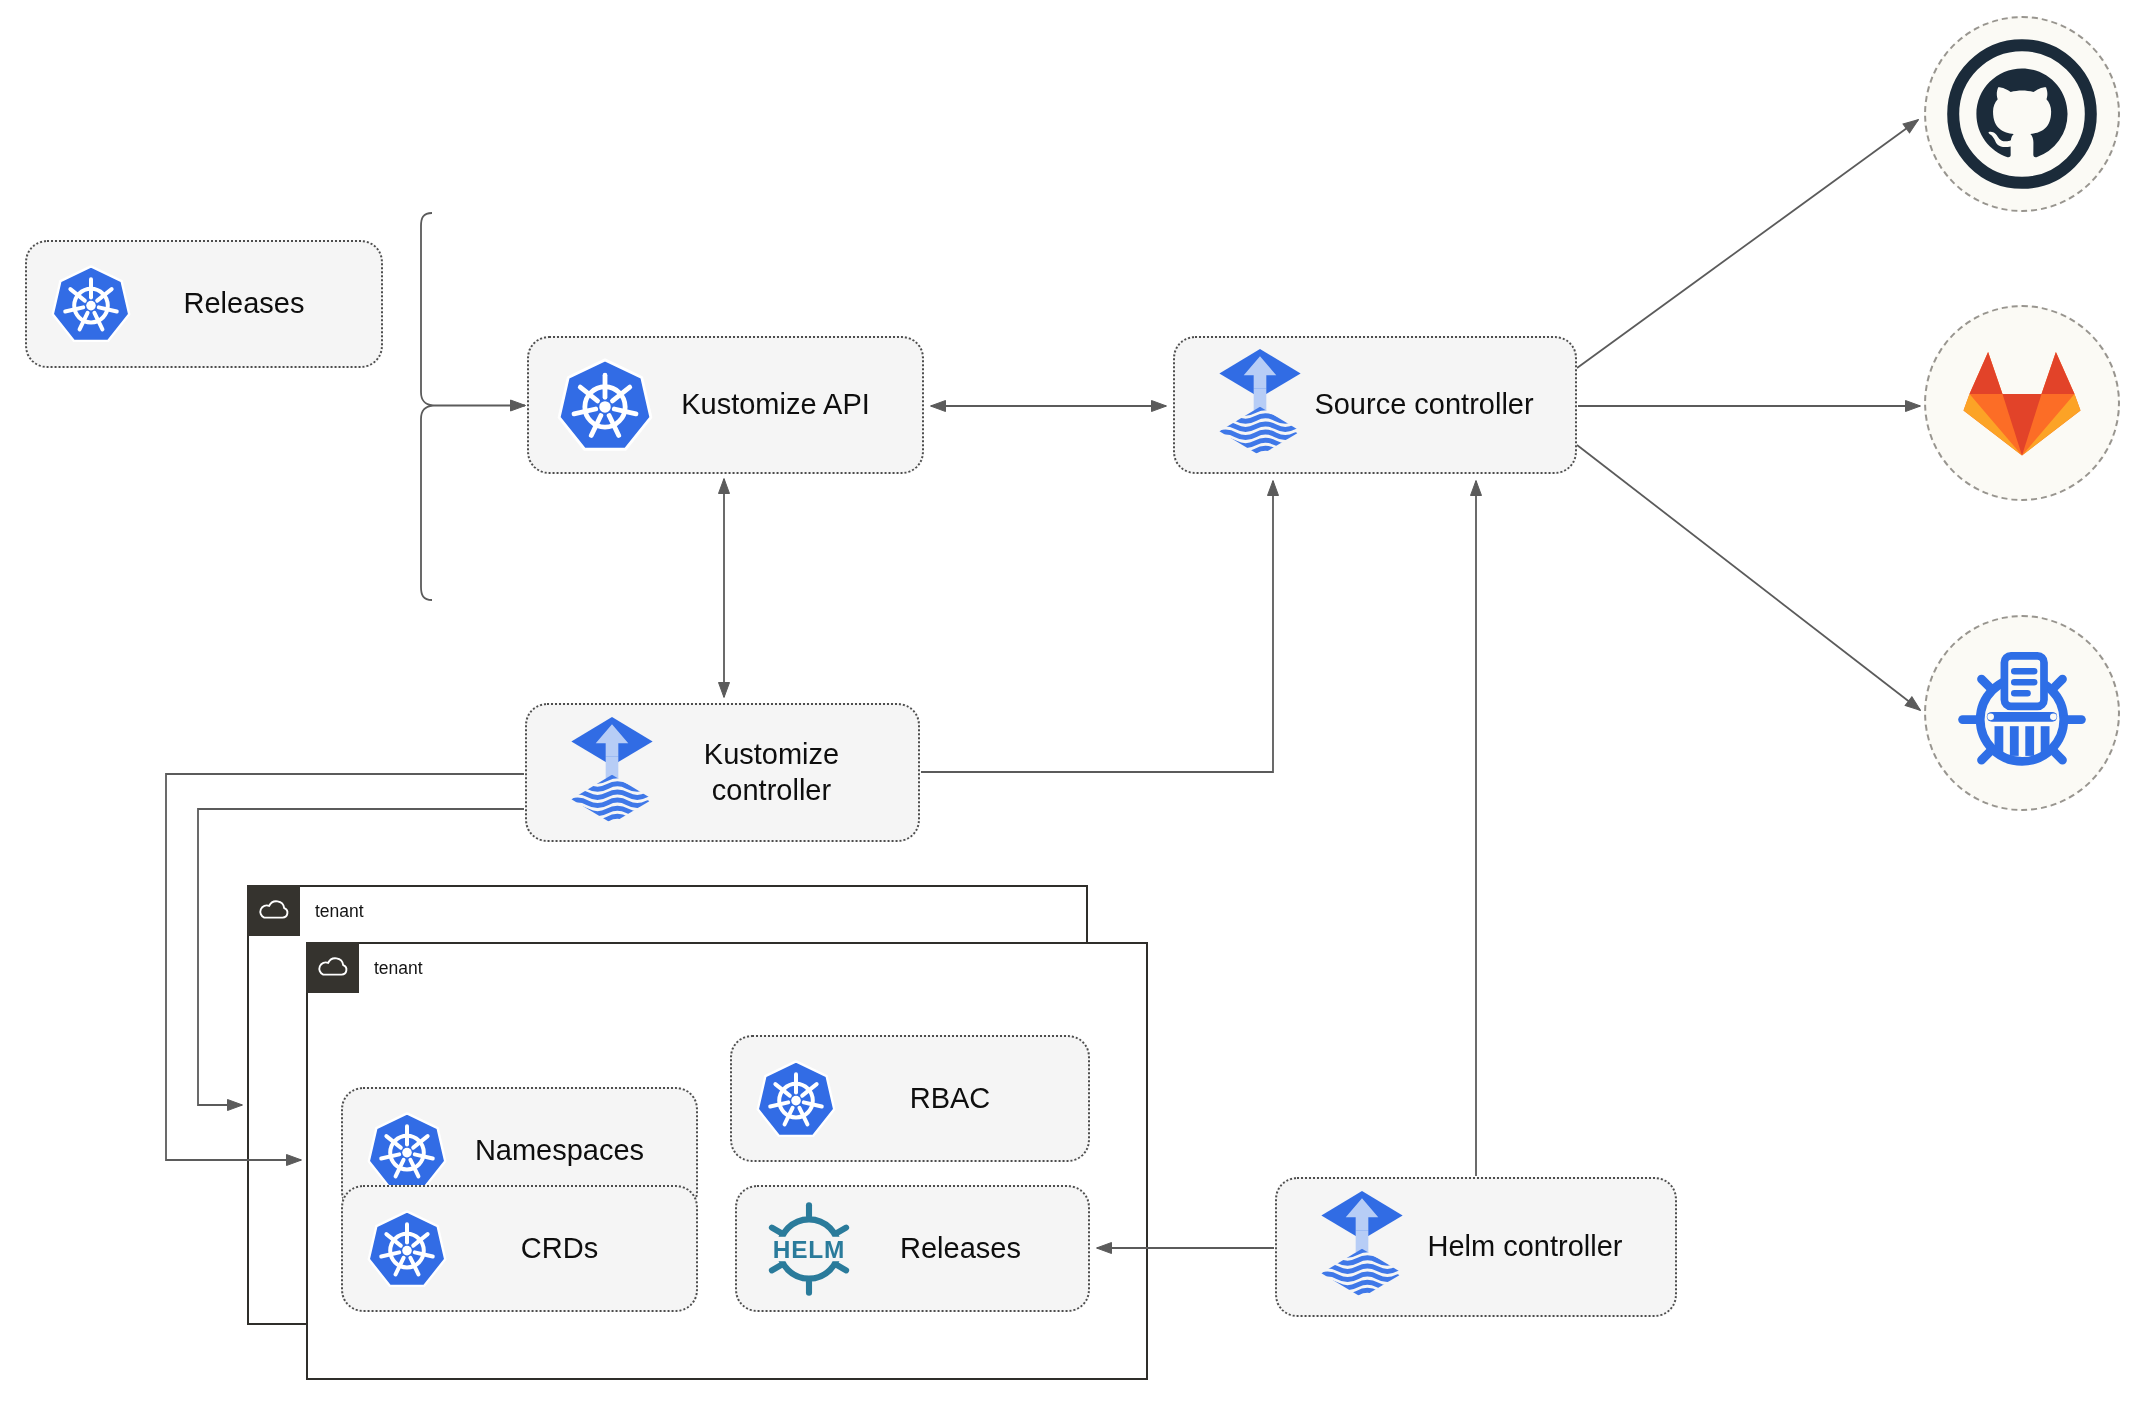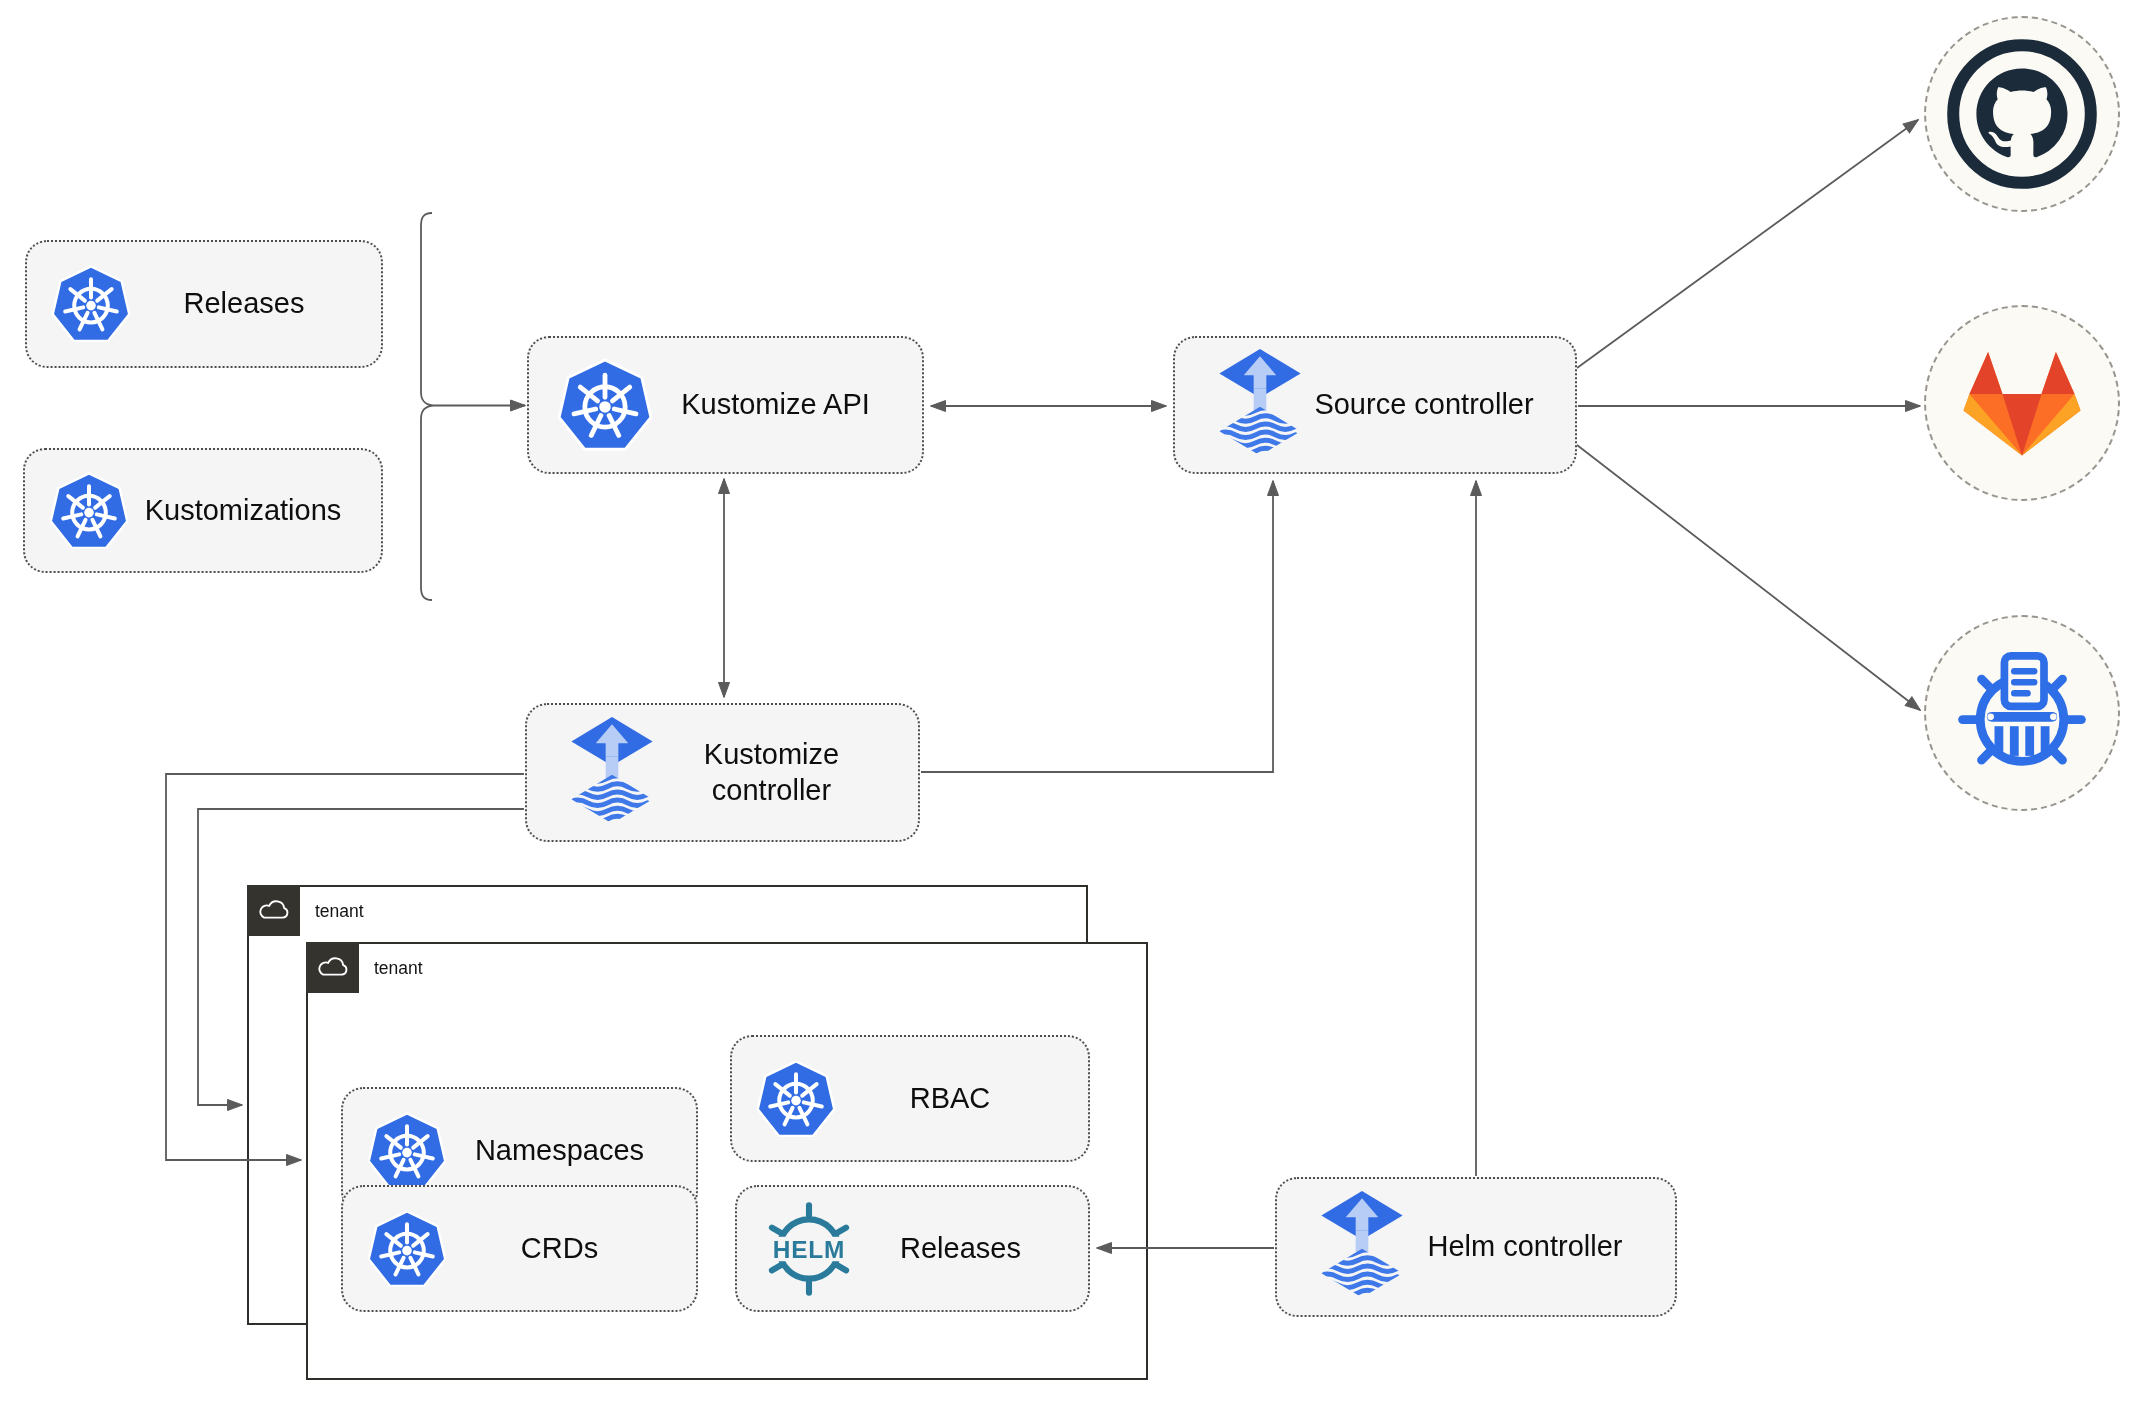--- a/index.html
+++ b/index.html
@@ -142,39 +142,20 @@
           <line x1="45.7" y1="61" x2="35.7" y2="81.7"></line>
           <line x1="40.3" y1="54.2" x2="17.8" y2="59.3"></line>
           <line x1="42.2" y1="45.8" x2="24.2" y2="31.4"></line>
         </g>
         <circle cx="50" cy="52" r="6" fill="#ffffff"></circle>
       </svg>
     </span>
     <span class="label">Releases</span>
   </div>
 
-  <div class="node small" style="left:23px;top:448px;width:360px;height:125px;">
-    <span class="icon">
-      <svg width="80" height="80" viewBox="0 0 100 100">
-        <polygon points="50,3 88.3,21.4 97.8,62.9 71.3,96.1 28.7,96.1 2.2,62.9 11.7,21.4" fill="#326ce5" stroke="#ffffff" stroke-width="3" stroke-linejoin="round"></polygon>
-        <g stroke="#ffffff" stroke-width="5" stroke-linecap="round" fill="none">
-          <circle cx="50" cy="52" r="21"></circle>
-          <line x1="50" y1="42" x2="50" y2="19"></line>
-          <line x1="57.8" y1="45.8" x2="75.8" y2="31.4"></line>
-          <line x1="59.7" y1="54.2" x2="82.2" y2="59.3"></line>
-          <line x1="54.3" y1="61" x2="64.3" y2="81.7"></line>
-          <line x1="45.7" y1="61" x2="35.7" y2="81.7"></line>
-          <line x1="40.3" y1="54.2" x2="17.8" y2="59.3"></line>
-          <line x1="42.2" y1="45.8" x2="24.2" y2="31.4"></line>
-        </g>
-        <circle cx="50" cy="52" r="6" fill="#ffffff"></circle>
-      </svg>
-    </span>
-    <span class="label">Kustomizations</span>
-  </div>
 
   <div class="node big" style="left:527px;top:336px;width:397px;height:138px;">
     <span class="icon">
       <svg width="96" height="96" viewBox="0 0 100 100">
         <polygon points="50,3 88.3,21.4 97.8,62.9 71.3,96.1 28.7,96.1 2.2,62.9 11.7,21.4" fill="#326ce5" stroke="#ffffff" stroke-width="3" stroke-linejoin="round"></polygon>
         <g stroke="#ffffff" stroke-width="5" stroke-linecap="round" fill="none">
           <circle cx="50" cy="52" r="21"></circle>
           <line x1="50" y1="42" x2="50" y2="19"></line>
           <line x1="57.8" y1="45.8" x2="75.8" y2="31.4"></line>
           <line x1="59.7" y1="54.2" x2="82.2" y2="59.3"></line>

